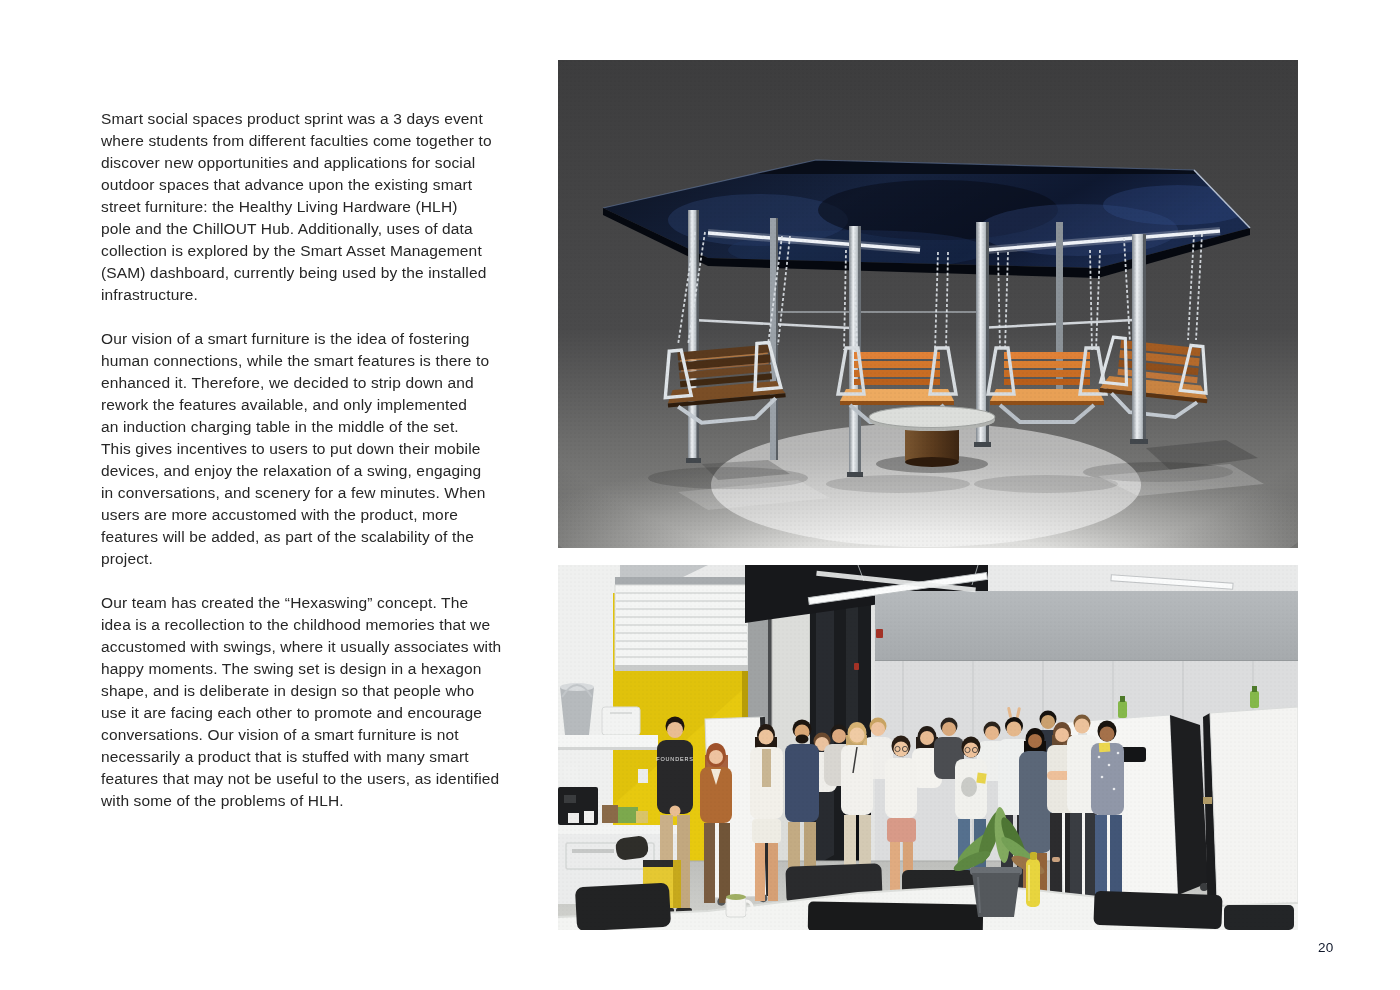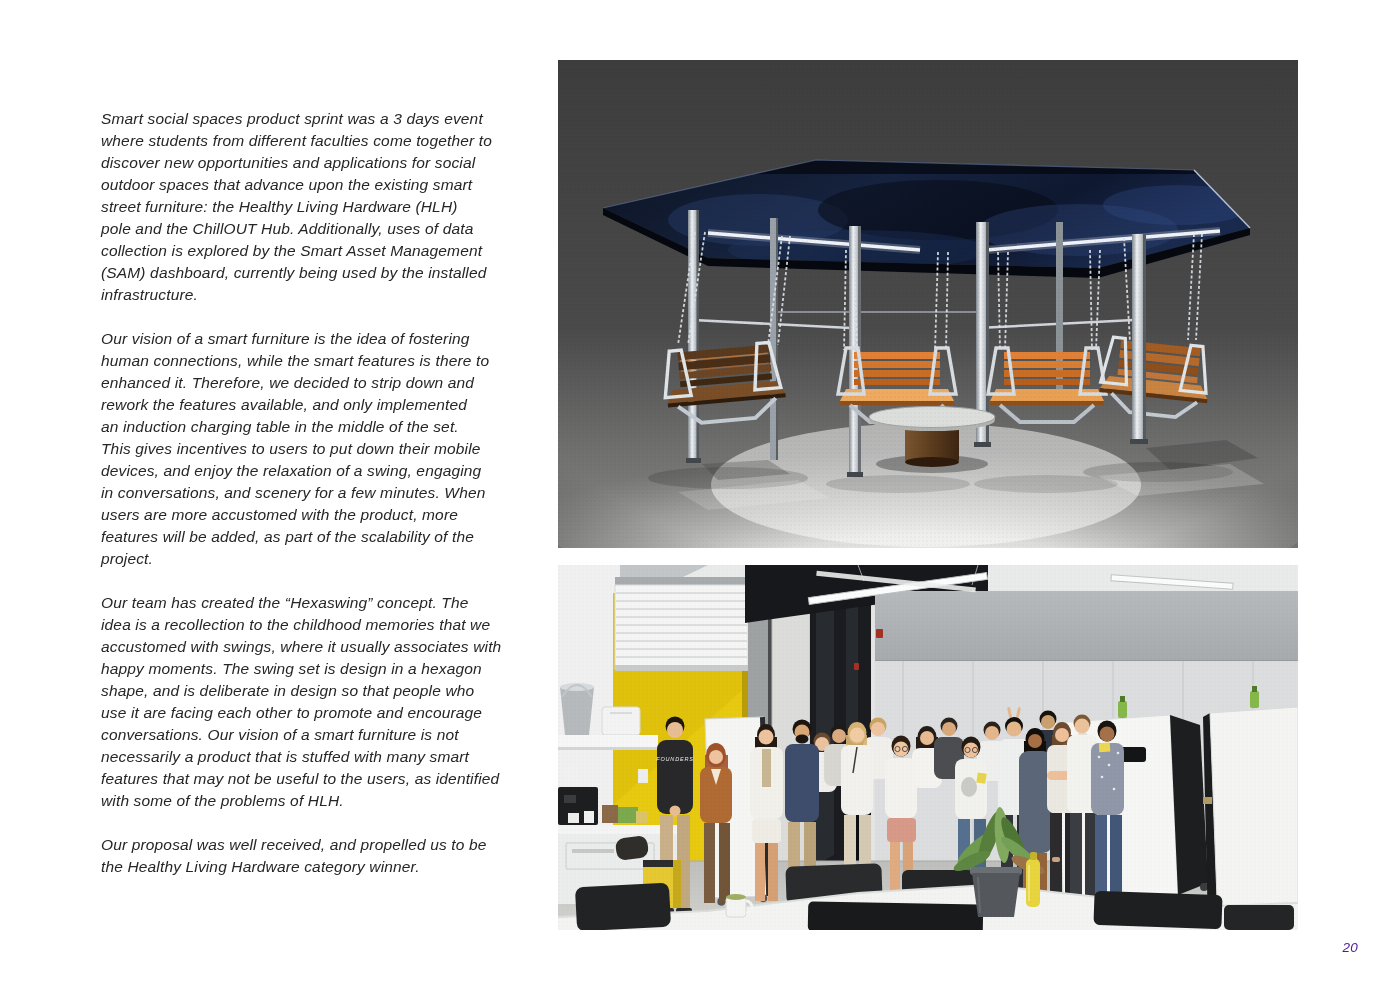--- a/index.html
+++ b/index.html
@@ -1,26 +1,26 @@
 <!DOCTYPE html>
 <html><head>
 <meta charset="utf-8">
 <style>
   html,body{margin:0;padding:0;background:#ffffff;}
   .page{position:relative;width:1400px;height:990px;background:#ffffff;overflow:hidden;
-        font-family:"Liberation Sans",sans-serif;color:#212121;font-style:italic;}
+        font-family:"Liberation Sans",sans-serif;color:#212121;}
   .text-col{position:absolute;left:101px;top:108px;width:430px;}
   .para{margin:0 0 22px 0;font-size:15.5px;line-height:22px;letter-spacing:0.15px;
         white-space:pre-line;color:#262626;}
   .fig{position:absolute;margin:0;padding:0;}
   .fig svg{display:block;width:100%;height:100%;}
   .fig-render{left:558px;top:60px;width:740px;height:488px;}
   .fig-photo{left:558px;top:565px;width:740px;height:365px;}
   .pageno{position:absolute;left:1318px;top:940px;width:40px;font-size:13.5px;
-          letter-spacing:0.3px;color:#4c1d95;text-align:right;}
+          letter-spacing:0.3px;color:#0f172a;text-align:left;}
 </style>
 </head>
 <body>
 
 <main class="page">
 
   <section class="text-col">
     <p class="para">Smart social spaces product sprint was a 3 days event
 where students from different faculties come together to
 discover new opportunities and applications for social
@@ -44,22 +44,20 @@
     <p class="para">Our team has created the “Hexaswing” concept. The
 idea is a recollection to the childhood memories that we
 accustomed with swings, where it usually associates with
 happy moments. The swing set is design in a hexagon
 shape, and is deliberate in design so that people who
 use it are facing each other to promote and encourage
 conversations. Our vision of a smart furniture is not
 necessarily a product that is stuffed with many smart
 features that may not be useful to the users, as identified
 with some of the problems of HLH.</p>
-    <p class="para">Our proposal was well received, and propelled us to be
-the Healthy Living Hardware category winner.</p>
   </section>
 
   <figure class="fig fig-render">
     <svg viewBox="0 0 740 488" role="img">
       <defs>
         <linearGradient id="r-bg" x1="0" y1="0" x2="0" y2="1">
           <stop offset="0" stop-color="#3d3d3e"></stop>
             <stop offset="0.55" stop-color="#4a4a4b"></stop>
           <stop offset="0.78" stop-color="#6d6d6c"></stop>
             <stop offset="1" stop-color="#8a8a88"></stop>

